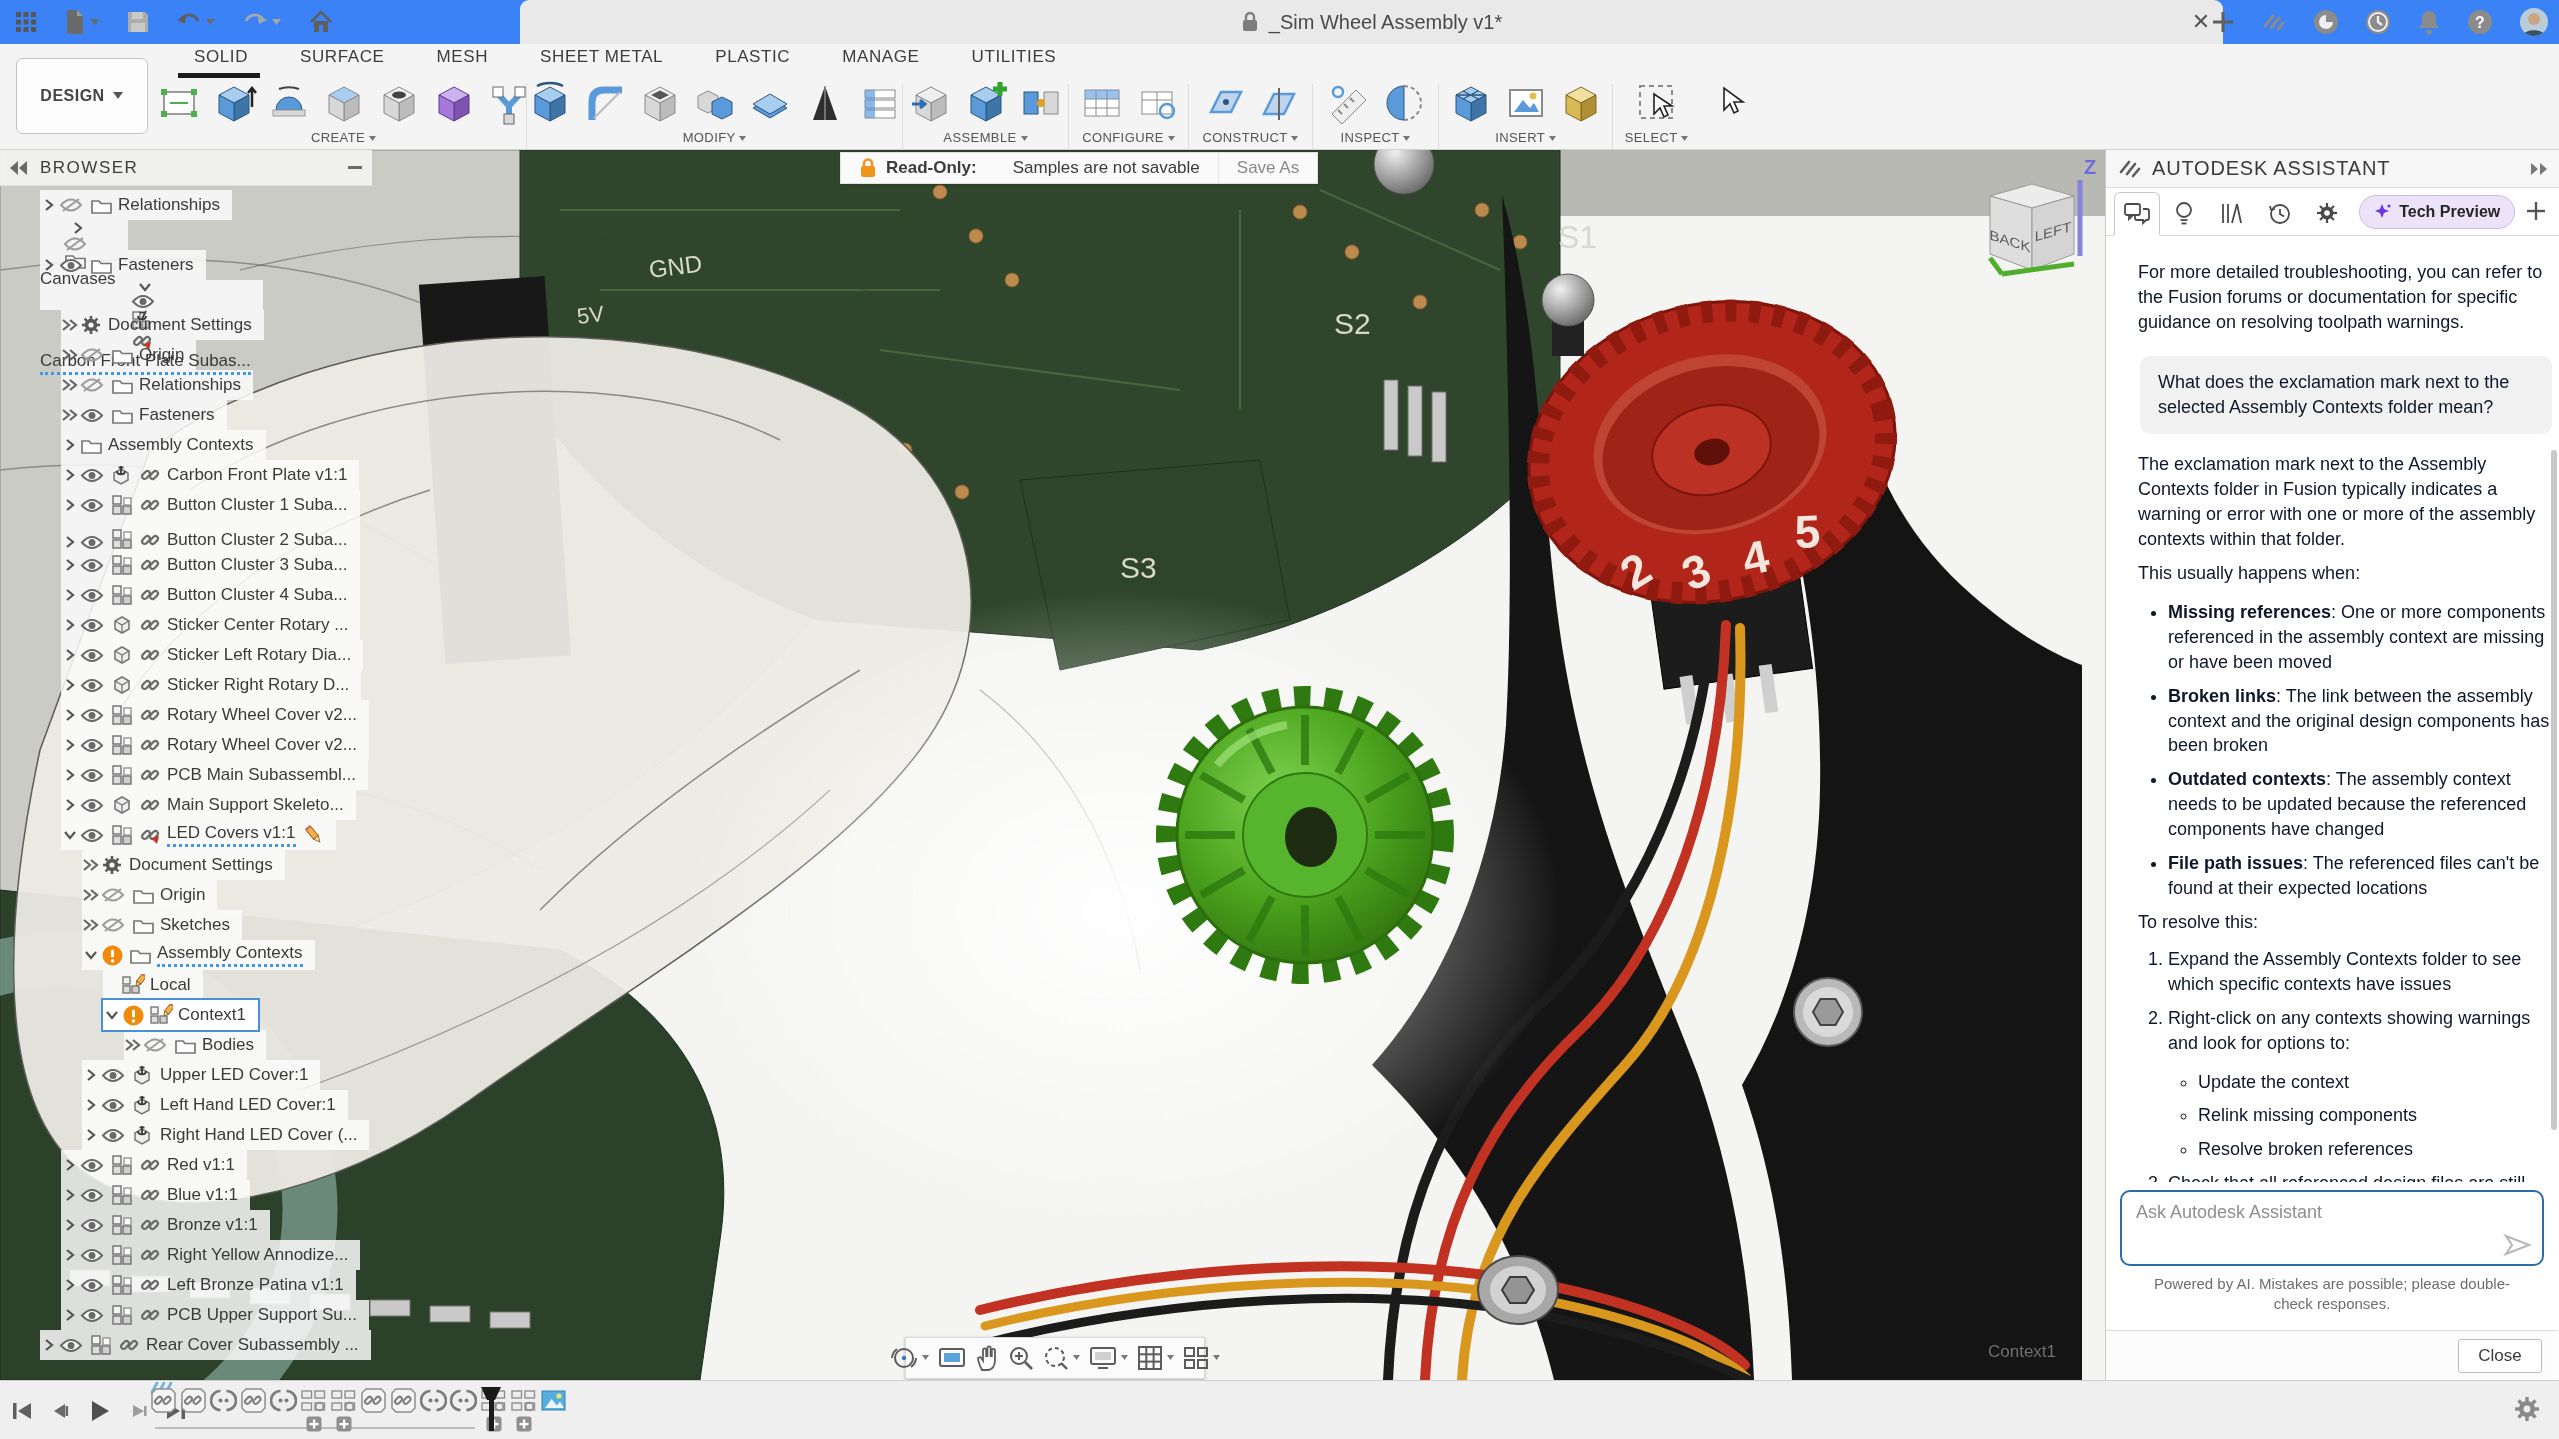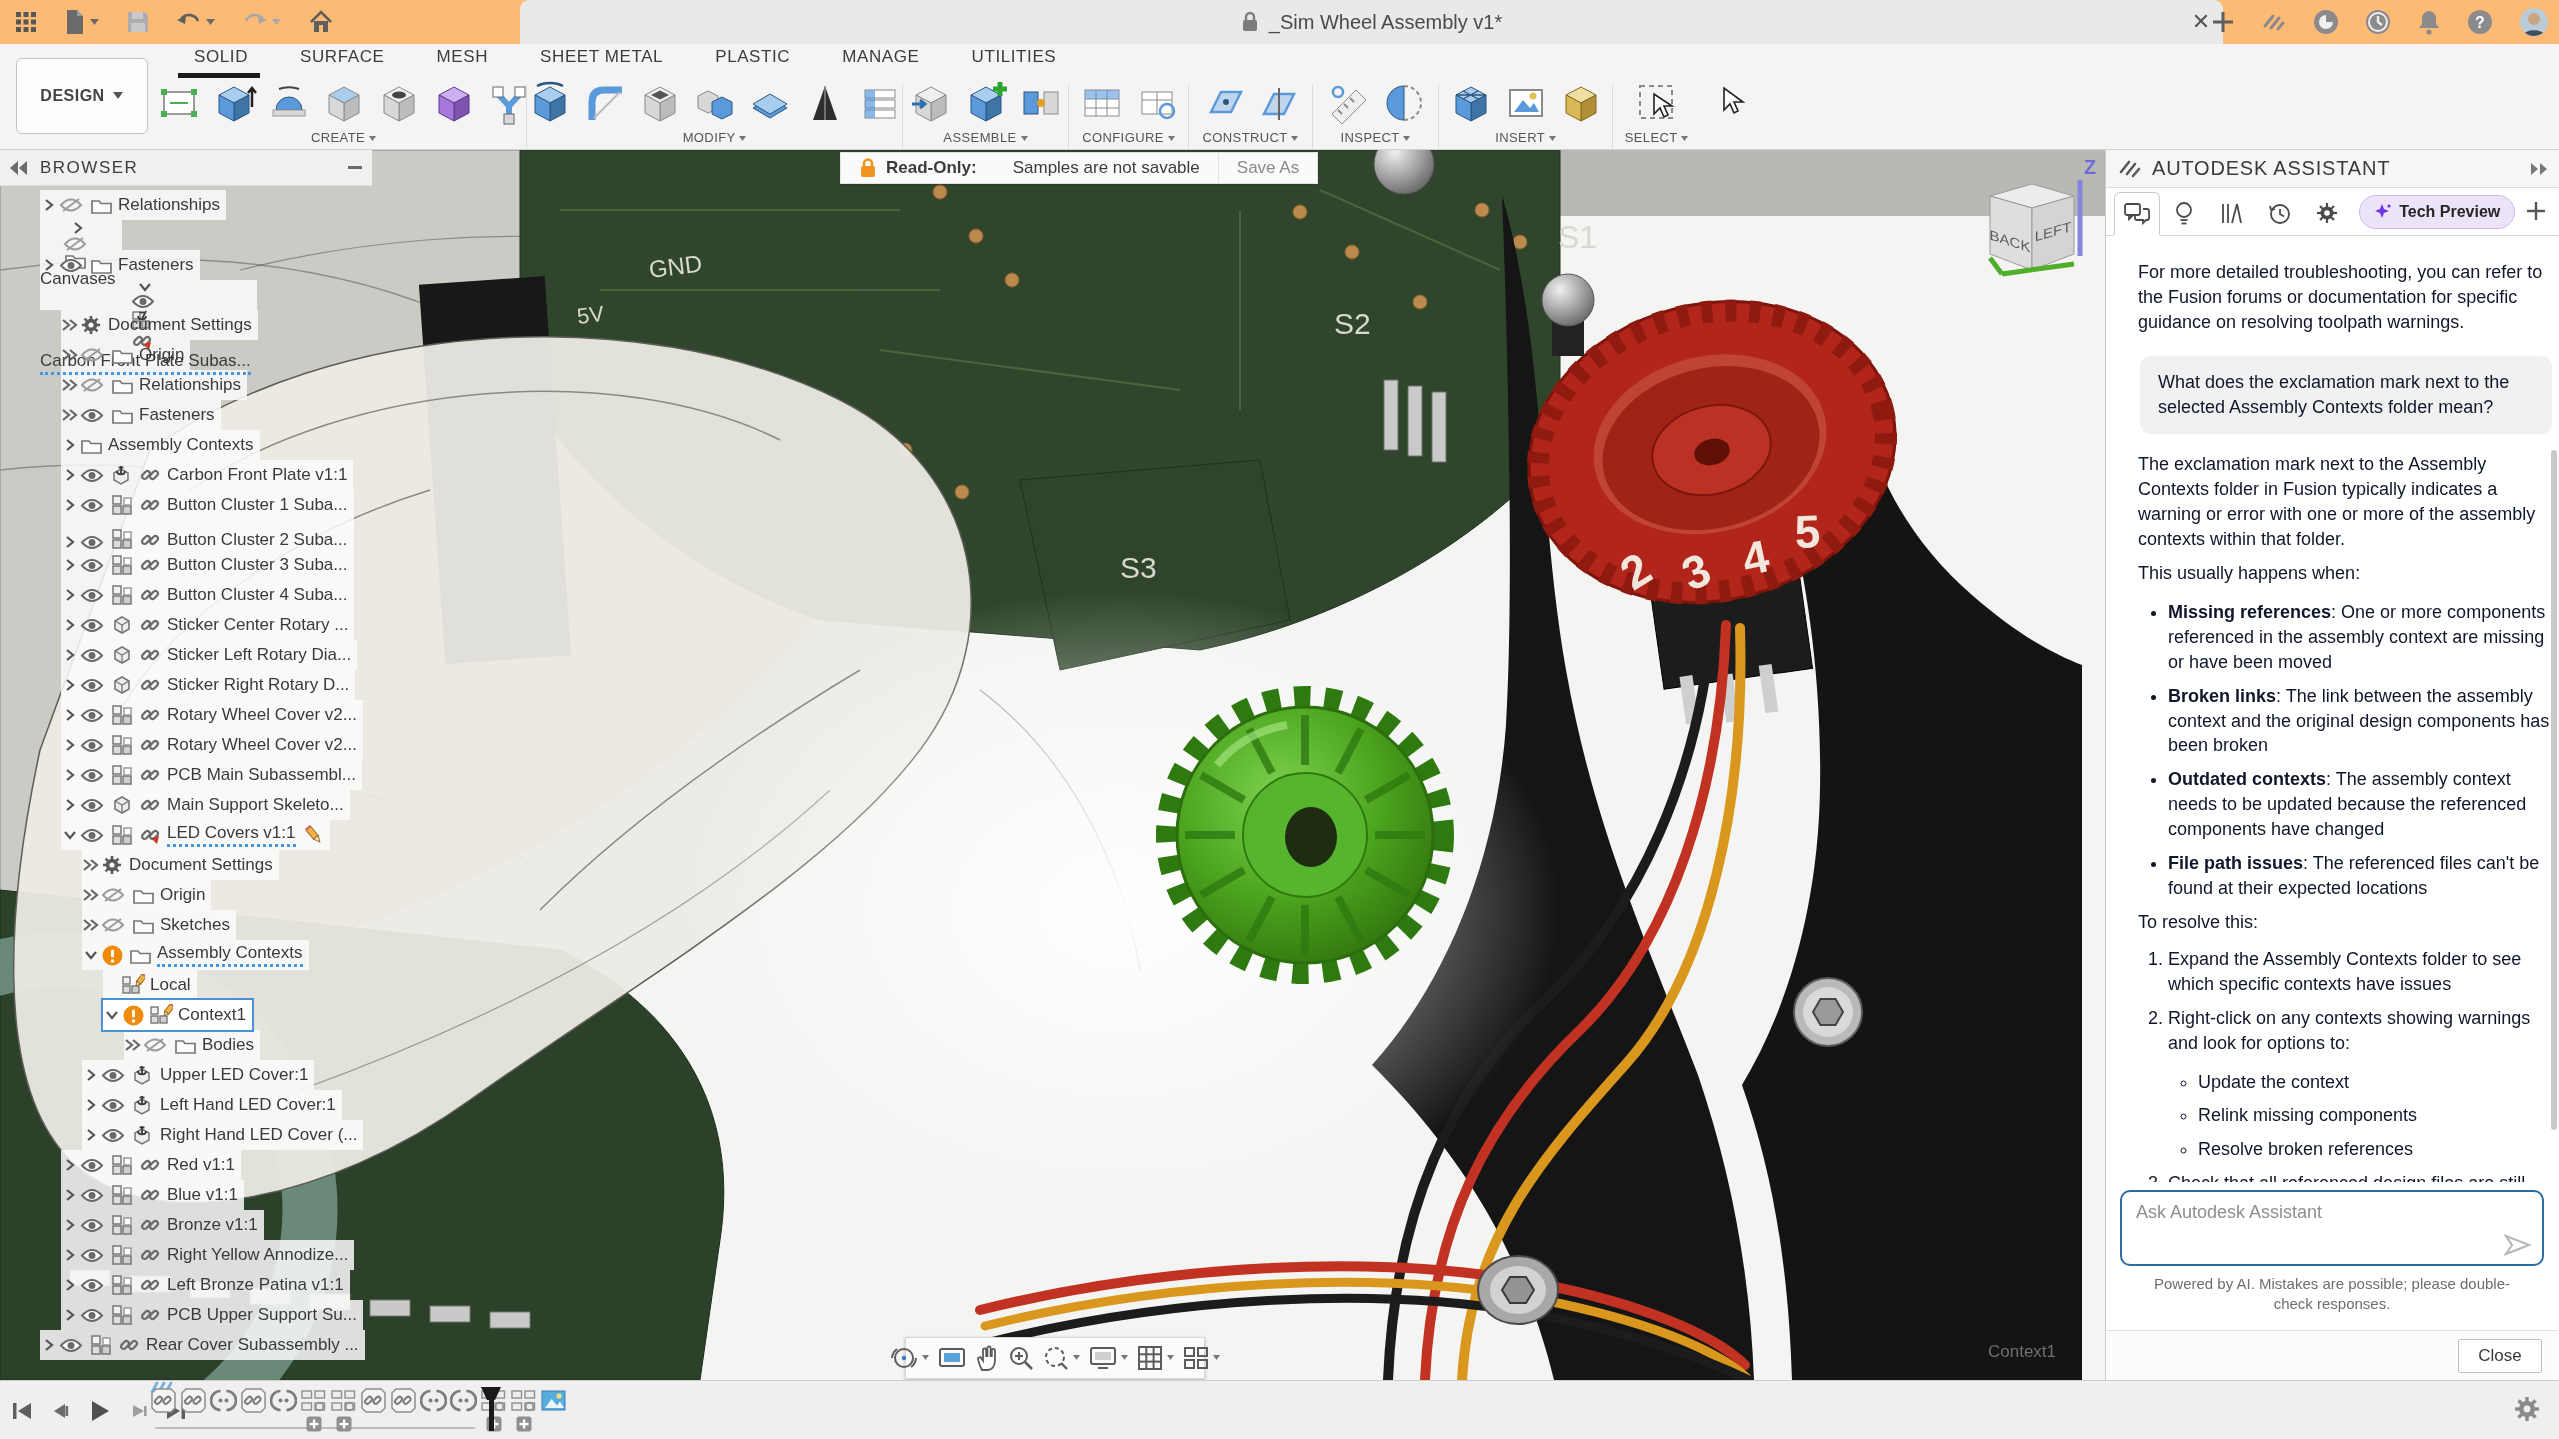--- a/index.html
+++ b/index.html
@@ -2,21 +2,21 @@
 <html><head>
 <meta charset="utf-8">
 <style>
   *{box-sizing:border-box;margin:0;padding:0}
   html{background:#777}
   body{width:2559px;height:1439px;font-family:"Liberation Sans",sans-serif;-webkit-font-smoothing:antialiased}
   .app{position:relative;width:2559px;height:1439px;background:#f2f2f0;overflow:hidden}
   .abs{position:absolute}
 
   
-  .topbar{position:absolute;left:0;top:0;width:2559px;height:44px;background:#fdba74}
+  .topbar{position:absolute;left:0;top:0;width:2559px;height:44px;background:#3b82f6}
   .qat{position:absolute;left:14px;top:0;height:44px;display:flex;align-items:center;gap:26px}
   .qat .btn{display:flex;align-items:center;gap:4px;cursor:pointer}
   .doc-tab{position:absolute;left:520px;top:0;width:1703px;height:44px;background:#e9e9e9;border-radius:9px 9px 0 0;display:flex;align-items:center;justify-content:center;gap:10px}
   .doc-title{font-size:20px;color:#4a4a4a}
   .tab-close{position:absolute;right:8px;top:8px;width:28px;height:28px;display:flex;align-items:center;justify-content:center;font-size:22px;color:#555;cursor:pointer}
   .top-right{position:absolute;right:10px;top:0;height:44px;display:flex;align-items:center;gap:26px}
 
   
   .ribbon{position:absolute;left:0;top:44px;width:2559px;height:106px;background:#f4f4f4;border-bottom:1px solid #d2d2d2}
   .design-btn{position:absolute;left:16px;top:14px;width:132px;height:76px;background:#fdfdfd;border:1px solid #c4c4c4;border-radius:6px;display:flex;align-items:center;justify-content:center;gap:8px;font-size:16px;font-weight:bold;color:#444;letter-spacing:.5px;cursor:pointer}
@@ -37,21 +37,21 @@
   .ro-banner{position:absolute;left:840px;top:2px;height:32px;background:#fafafa;border:1px solid #e2e2e2;box-shadow:0 1px 2px rgba(0,0,0,.15);display:flex;align-items:center;font-size:17px;color:#3c3c3c}
   .ro-banner .seg{padding:0 18px;display:flex;align-items:center;gap:9px}
   .ro-sep{width:1px;height:100%;background:#e4e4e4}
   .ro-save{color:#8a8a8a;cursor:pointer}
 
   
   .browser{position:absolute;left:0;top:0;width:380px}
   .browser-head{width:372px;height:36px;background:rgba(241,241,241,.95);border-bottom:1px solid #ddd;display:flex;align-items:center;padding:0 10px;gap:12px}
   .browser-title{font-size:17px;color:#3c3c3c;letter-spacing:1.5px;flex:1}
   .b-rows{padding-top:4px}
-  .b-row{height:30px;display:flex;align-items:center;width:max-content;background:rgba(252,252,252,.85);padding-right:6px;cursor:pointer}
+  .b-row{height:30px;display:flex;align-items:center;width:max-content;background:rgba(252,252,252,.85);padding-right:12px;cursor:pointer}
   .b-row .chev{width:18px;display:flex;justify-content:center}
   .b-row .eye{width:26px;display:flex;justify-content:center;margin-right:5px}
   .b-row .ticon{width:24px;display:flex;justify-content:center;margin-right:5px}
   .b-row .lnk{width:22px;display:flex;justify-content:center;margin-right:6px}
   .b-row .wrn{width:24px;display:flex;justify-content:center;margin-right:4px}
   .b-label{font-size:17px;color:#3a3a3a;white-space:nowrap}
   .b-label.sel{border-bottom:3px dotted #3f99e8;padding-bottom:1px}
   .b-row.hl{outline:2px solid #4a90d9;background:#fff}
   .b-edit{margin-left:8px}
 

